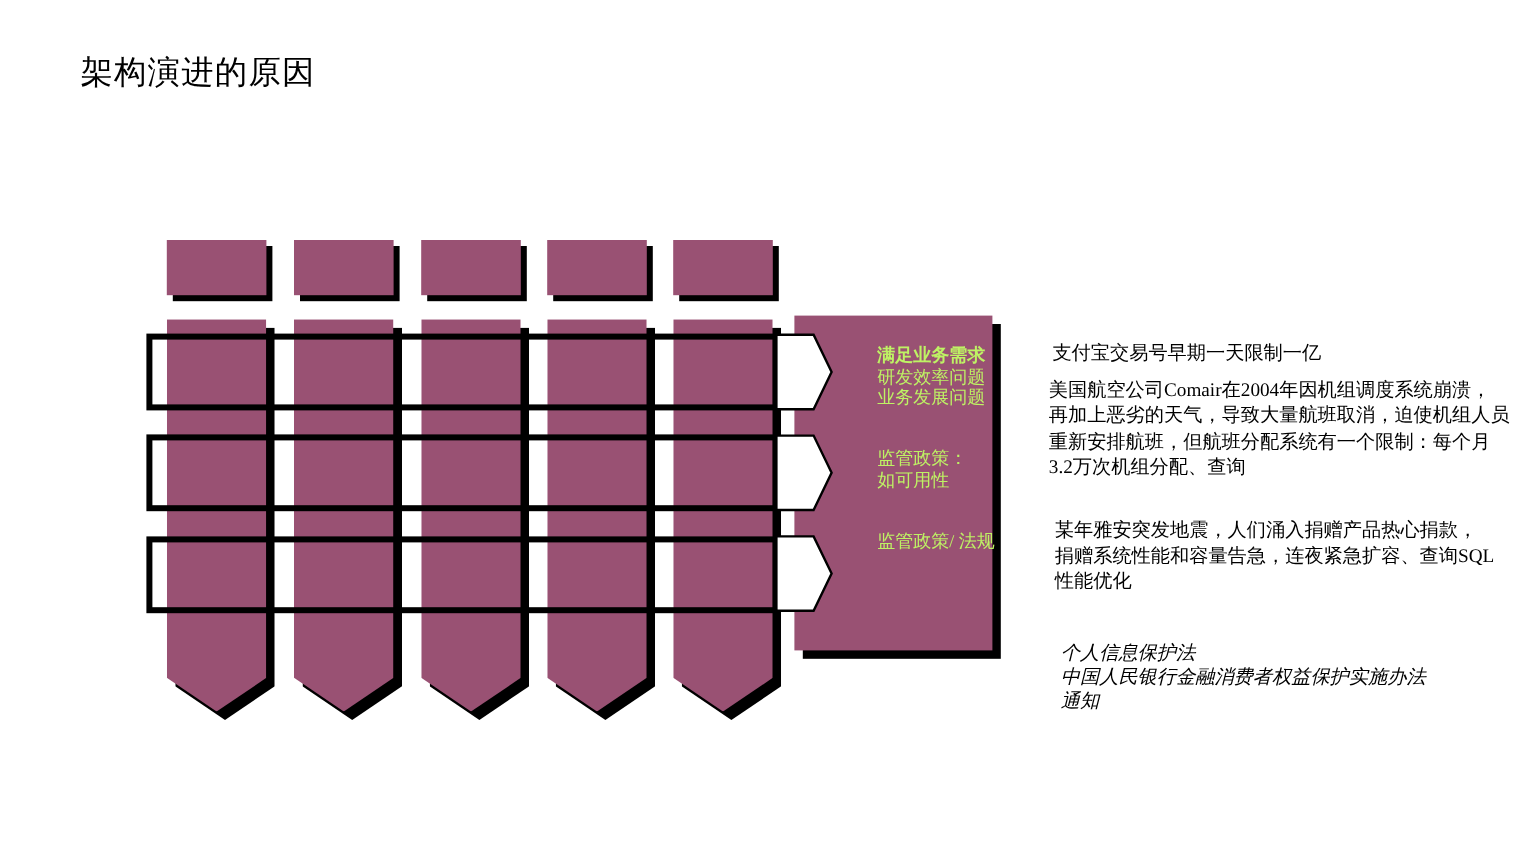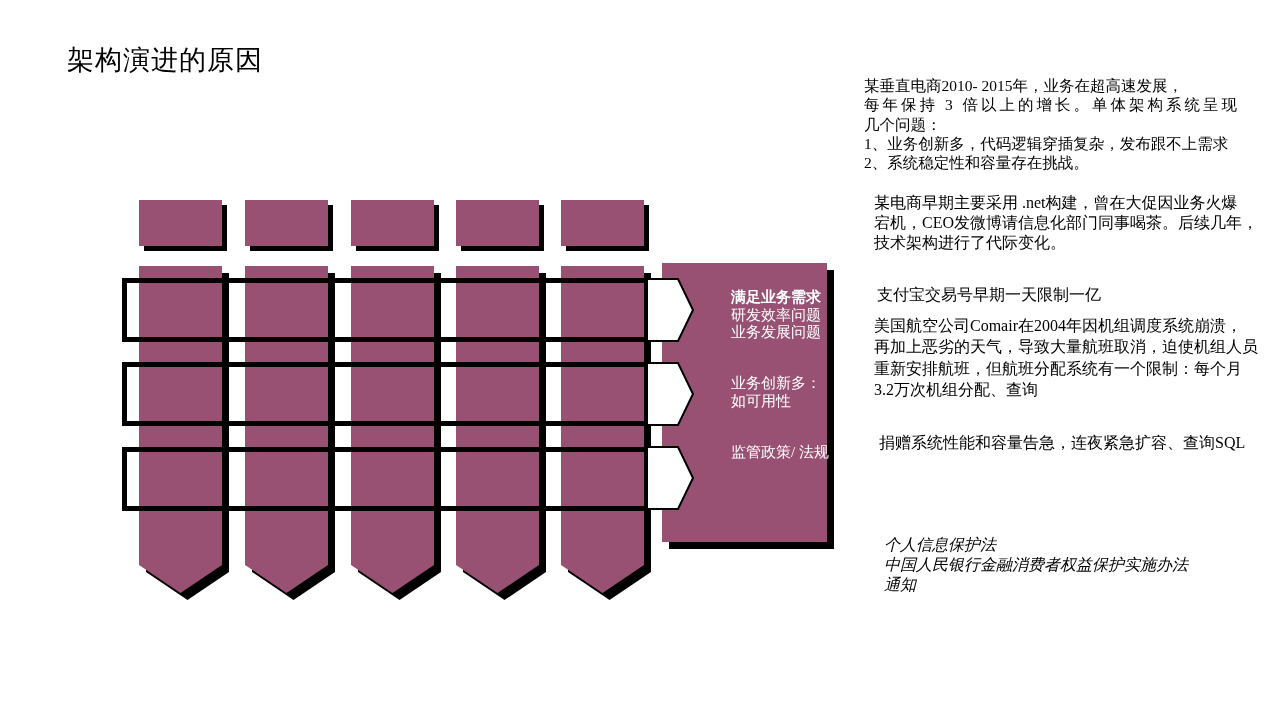--- a/index.html
+++ b/index.html
@@ -37,21 +37,21 @@
     border:5px solid #000; box-sizing:border-box; background:transparent;
   }
   #bar1 { top:278px; } #bar2 { top:362px; } #bar3 { top:447px; }
 
   
   .panel-shadow {
     position:absolute; left:640px; top:270px; width:165px; height:279px; background:#000;
   }
   .panel {
     position:absolute; left:633px; top:263px; width:165px; height:279px;
-    background:var(--purple); color:#ffffff;
+    background:var(--purple); color:#bef264;
   }
   .grp {
     position:absolute; left:69px; font-size:15px; line-height:17.5px; white-space:nowrap;
   }
   #grp-business { top:26px; } #grp-quality { top:112px; } #grp-regulation { top:181px; }
   .grp .hd { font-weight:bold; }
 
   
   .arrow { position:absolute; left:616px; }
   #arrow1 { top:277px; } #arrow2 { top:361px; } #arrow3 { top:445px; }
@@ -109,65 +109,55 @@
   <div class="bar" id="bar3"></div>
 
   <div class="panel-shadow"></div>
   <div class="panel">
     <div class="grp" id="grp-business">
       <div class="hd">满足业务需求</div>
       <div>研发效率问题</div>
       <div>业务发展问题</div>
     </div>
     <div class="grp" id="grp-quality">
-      <div>业务创新多：</div>
+      <div>监管政策：</div>
       <div>如可用性</div>
     </div>
     <div class="grp" id="grp-regulation">
       <div>监管政策/ 法规</div>
     </div>
   </div>
 
   <svg class="arrow" id="arrow1" width="50" height="66" viewBox="0 0 50 66">
     <polygon points="2,2 33,2 48,33 33,64 2,64" fill="#ffffff" stroke="#000000" stroke-width="2"></polygon>
   </svg>
   <svg class="arrow" id="arrow2" width="50" height="66" viewBox="0 0 50 66">
     <polygon points="2,2 33,2 48,33 33,64 2,64" fill="#ffffff" stroke="#000000" stroke-width="2"></polygon>
   </svg>
   <svg class="arrow" id="arrow3" width="50" height="66" viewBox="0 0 50 66">
     <polygon points="2,2 33,2 48,33 33,64 2,64" fill="#ffffff" stroke="#000000" stroke-width="2"></polygon>
   </svg>
 
-  <div class="note" id="note0">
-    <div>某垂直电商2010- 2015年，业务在超高速发展，</div>
-    <div class="spread">每年保持 3 倍以上的增长。单体架构系统呈现</div>
-    <div>几个问题：</div>
-    <div>1、业务创新多，代码逻辑穿插复杂，发布跟不上需求</div>
-    <div>2、系统稳定性和容量存在挑战。</div>
-  </div>
 
-  <div class="note" id="note1">
-    <div>某电商早期主要采用 .net构建，曾在大促因业务火爆</div>
-    <div>宕机，CEO发微博请信息化部门同事喝茶。后续几年，</div>
-    <div>技术架构进行了代际变化。</div>
-  </div>
 
   <div class="note" id="note2">
     <div>支付宝交易号早期一天限制一亿</div>
   </div>
 
   <div class="note" id="note3">
     <div>美国航空公司Comair在2004年因机组调度系统崩溃，</div>
     <div>再加上恶劣的天气，导致大量航班取消，迫使机组人员</div>
     <div>重新安排航班，但航班分配系统有一个限制：每个月</div>
     <div>3.2万次机组分配、查询</div>
   </div>
 
   <div class="note" id="note4">
+    <div>某年雅安突发地震，人们涌入捐赠产品热心捐款，</div>
     <div>捐赠系统性能和容量告急，连夜紧急扩容、查询SQL</div>
+    <div>性能优化</div>
   </div>
 
   <div class="note" id="note5">
     <div>个人信息保护法</div>
     <div>中国人民银行金融消费者权益保护实施办法</div>
     <div>通知</div>
   </div>
 
 </div>
 

